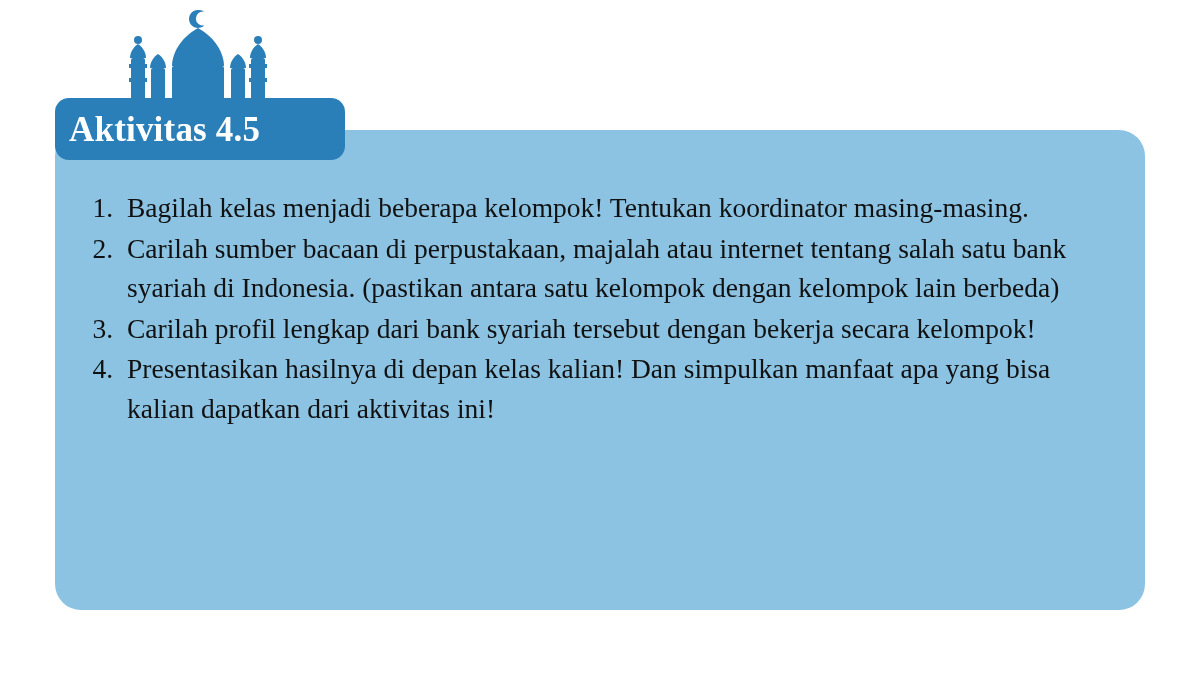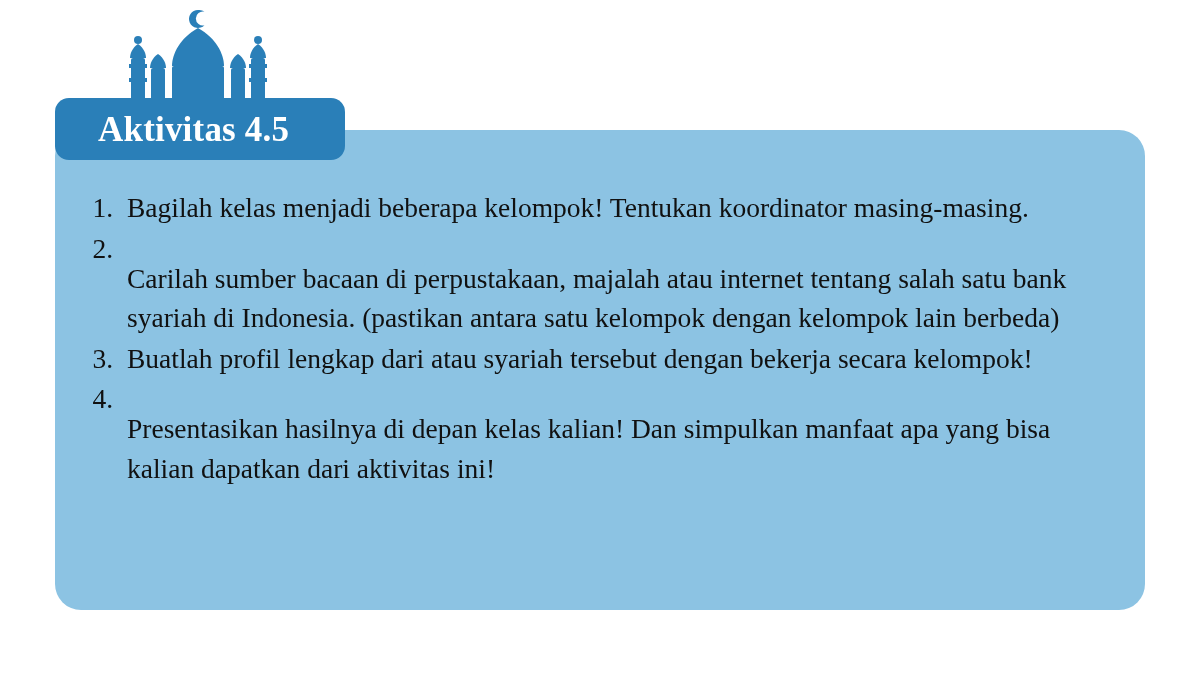--- a/index.html
+++ b/index.html
@@ -40,21 +40,21 @@
     left: 55px;
     top: 98px;
     min-width: 290px;
     height: 62px;
     background: #2a7fb8;
     border-radius: 14px;
     z-index: 4;
     display: flex;
     align-items: center;
     box-sizing: border-box;
-    padding: 0 26px 0 43px;
+    padding: 0 26px 0 14px;
   }
   #activity-badge .badge-label {
     color: #ffffff;
     font-family: "Liberation Serif", serif;
     font-size: 35px;
     font-weight: bold;
     letter-spacing: 0.2px;
     line-height: 1;
     white-space: nowrap;
   }
@@ -86,21 +86,20 @@
     box-sizing: border-box;
   }
   .task-text {
     flex: 1 1 auto;
     text-align: justify;
     text-justify: inter-word;
     font-family: Liberation Serif, serif;
   }
   .task-text.no-justify {
     text-align: left;
-    margin-top: 30px;
   }
 </style>
 </head>
 <body>
 
 <div id="activity-container">
 
   <span id="mosque-icon">
     <svg viewBox="0 0 160 100" width="160" height="100" aria-hidden="true">
       <g fill="#2a7fb8">
@@ -145,21 +144,21 @@
         <span class="task-text">Bagilah kelas menjadi beberapa kelompok! Tentukan koordinator masing-masing.</span>
       </li>
 
       <li class="task-item">
         <span class="task-number">2.</span>
         <span class="task-text no-justify">Carilah sumber bacaan di perpustakaan, majalah atau internet tentang salah satu bank syariah di Indonesia. (pastikan antara satu kelompok dengan kelompok lain berbeda)</span>
       </li>
 
       <li class="task-item">
         <span class="task-number">3.</span>
-        <span class="task-text">Buatlah profil lengkap dari atau syariah tersebut dengan bekerja secara kelompok!</span>
+        <span class="task-text">Carilah profil lengkap dari bank syariah tersebut dengan bekerja secara kelompok!</span>
       </li>
 
       <li class="task-item">
         <span class="task-number">4.</span>
         <span class="task-text no-justify">Presentasikan hasilnya di depan kelas kalian! Dan simpulkan manfaat apa yang bisa kalian dapatkan dari aktivitas ini!</span>
       </li>
 
     </ol>
   </div>
 

